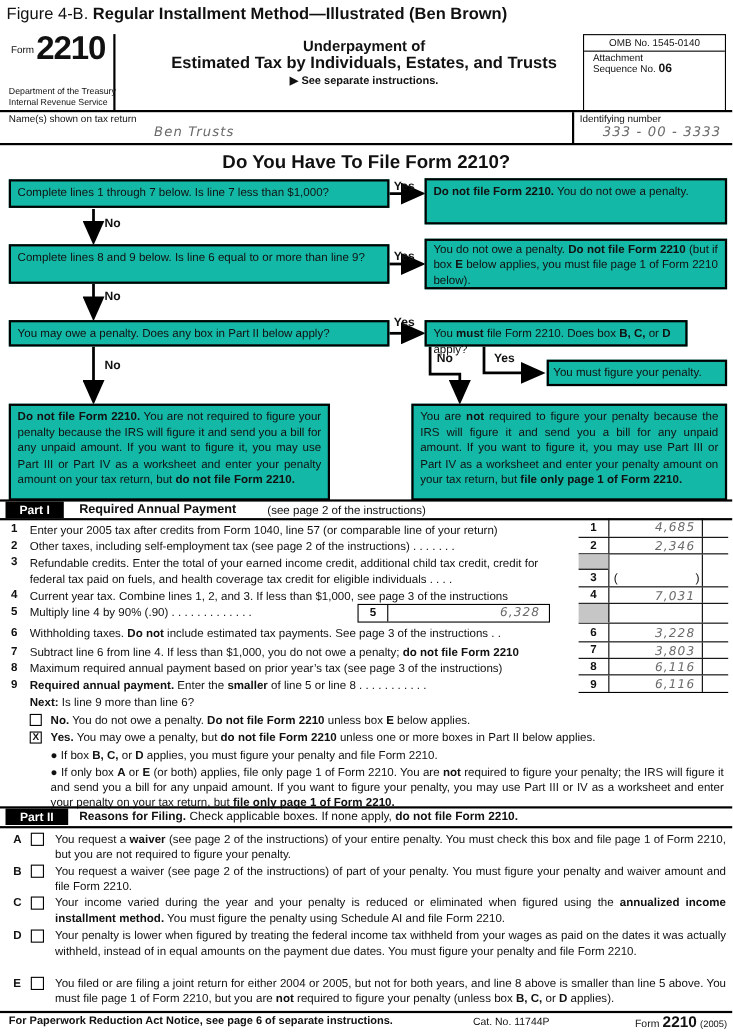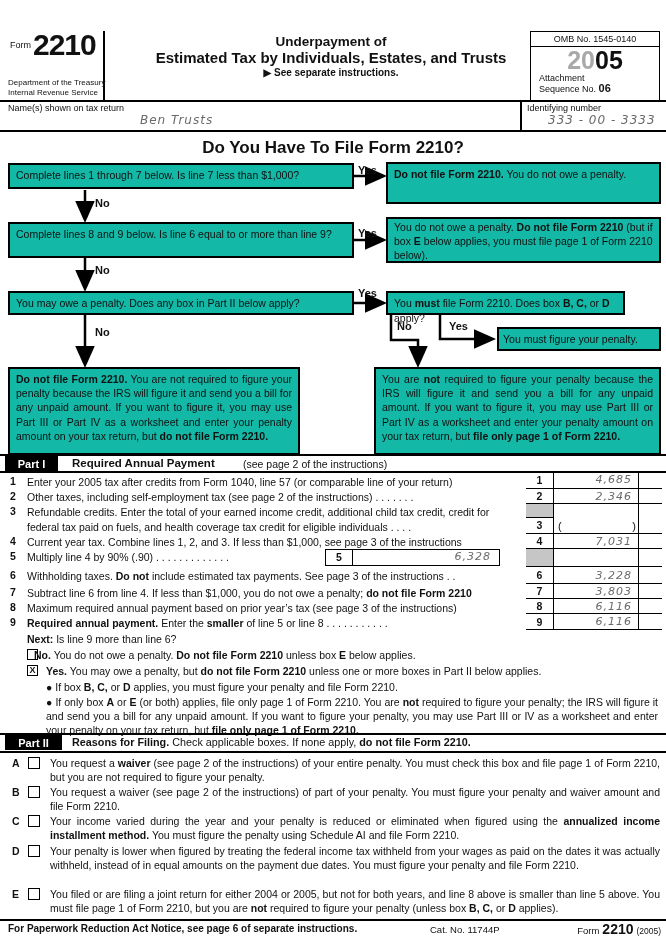--- a/index.html
+++ b/index.html
@@ -26,42 +26,42 @@
   .gray{background:#c6c6c6;}
   .p2letter{position:absolute;left:12px;font-weight:bold;}
   .p2text{position:absolute;left:50px;width:610px;line-height:14.4px;}
   svg{position:absolute;left:0;top:0;}
 </style>
 </head>
 <body>
 
 <div id="page">
 
+  <div class="abs" style="left:6px;top:4px;font-size:15px;">
+    <span>Figure 4-B. </span><span class="b">Regular Installment Method—Illustrated (Ben Brown)</span>
+  </div>
 
   <div class="abs" style="left:103px;top:31px;width:2px;height:70px;background:#000;"></div>
 
   <div class="abs" style="left:10px;top:40px;font-size:9px;">Form</div>
   <div class="abs" style="left:33px;top:28px;font-size:30px;font-weight:bold;letter-spacing:-1px;">2210</div>
   <div class="abs" style="left:8px;top:78px;font-size:8px;line-height:9.5px;">
     <div>Department of the Treasury</div>
     <div>Internal Revenue Service</div>
   </div>
 
   <div class="abs" style="left:122px;top:34px;width:418px;text-align:center;">
     <div class="b" style="font-size:13.5px;">Underpayment of</div>
     <div class="b" style="font-size:15px;">Estimated Tax by Individuals, Estates, and Trusts</div>
     <div class="b" style="font-size:10px;margin-top:1px;">▶ See separate instructions.</div>
   </div>
 
   <div class="abs" style="left:530px;top:31px;width:130px;height:70px;border:1.5px solid #000;box-sizing:border-box;">
     <div style="text-align:center;font-size:9px;padding-top:2px;">OMB No. 1545-0140</div>
     <div style="border-top:1.5px solid #000;margin-top:2px;"></div>
-    <div style="text-align:center;font-size:25px;line-height:26px;">
-      <span style="color:#a9a9a9;font-weight:bold;">20</span><span class="b">05</span>
-    </div>
     <div style="font-size:9px;line-height:10px;padding-left:8px;">
       <div>Attachment</div>
       <div><span>Sequence No. </span><span style="font-size:11px;font-weight:bold;">06</span></div>
     </div>
   </div>
 
   <div class="hline" style="left:0;top:100px;width:666px;"></div>
 
   <div class="abs" style="left:8px;top:103px;font-size:9px;">Name(s) shown on tax return</div>
   <div class="abs hand" style="left:140px;top:113px;font-size:12px;">Ben Trusts</div>
@@ -201,21 +201,21 @@
     <div class="grid-row" style="top:143px;height:16px;">
       <div class="cell-num">9</div>
       <div class="cell-amt hand">6,116</div>
       <div class="cell-cents"></div>
     </div>
   </div>
 
   <div class="abs" style="left:27px;top:633px;"><span class="b">Next:</span><span> Is line 9 more than line 6?</span></div>
 
   <div class="cb" style="left:27px;top:649px;"></div>
-  <div class="abs" style="left:34px;top:649px;width:560px;"><span class="b">No.</span><span> You do not owe a penalty. </span><span class="b">Do not file Form 2210</span><span> unless box </span><span class="b">E</span><span> below applies.</span></div>
+  <div class="abs" style="left:46px;top:649px;width:560px;"><span class="b">No.</span><span> You do not owe a penalty. </span><span class="b">Do not file Form 2210</span><span> unless box </span><span class="b">E</span><span> below applies.</span></div>
 
   <div class="cb" style="left:27px;top:665px;">X</div>
   <div class="abs" style="left:46px;top:665px;width:600px;"><span class="b">Yes.</span><span> You may owe a penalty, but </span><span class="b">do not file Form 2210</span><span> unless one or more boxes in Part II below applies.</span></div>
 
   <div class="abs" style="left:46px;top:681px;width:600px;"><span>● If box </span><span class="b">B, C,</span><span> or </span><span class="b">D</span><span> applies, you must figure your penalty and file Form 2210.</span></div>
   <div class="abs just" style="left:46px;top:695px;width:612px;line-height:14.2px;"><span>● If only box </span><span class="b">A</span><span> or </span><span class="b">E</span><span> (or both) applies, file only page 1 of Form 2210. You are </span><span class="b">not</span><span> required to figure your penalty; the IRS will figure it and send you a bill for any unpaid amount. If you want to figure your penalty, you may use Part III or IV as a worksheet and enter your penalty on your tax return, but </span><span class="b">file only page 1 of Form 2210.</span></div>
 
   <div class="hline" style="left:0;top:733px;width:666px;"></div>
   <div class="partbar-box" style="left:5px;top:735px;width:57px;height:15px;">Part II</div>
   <div class="abs" style="left:72px;top:736px;font-size:10.8px;"><span class="b">Reasons for Filing.</span><span> Check applicable boxes. If none apply, </span><span class="b">do not file Form 2210.</span></div>

